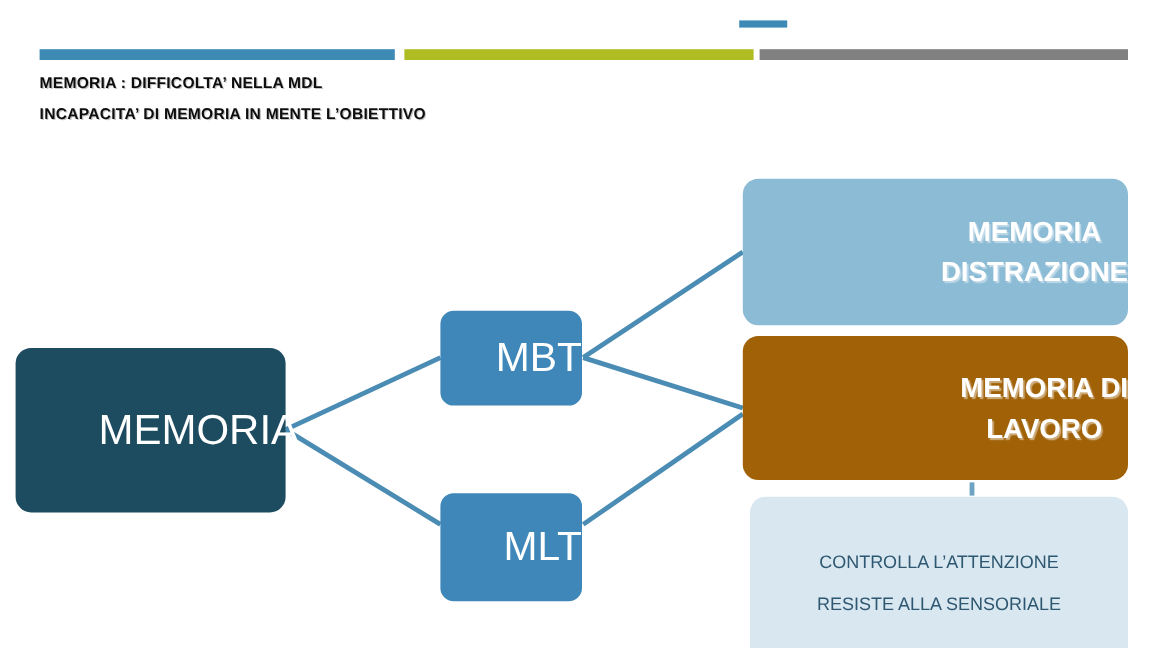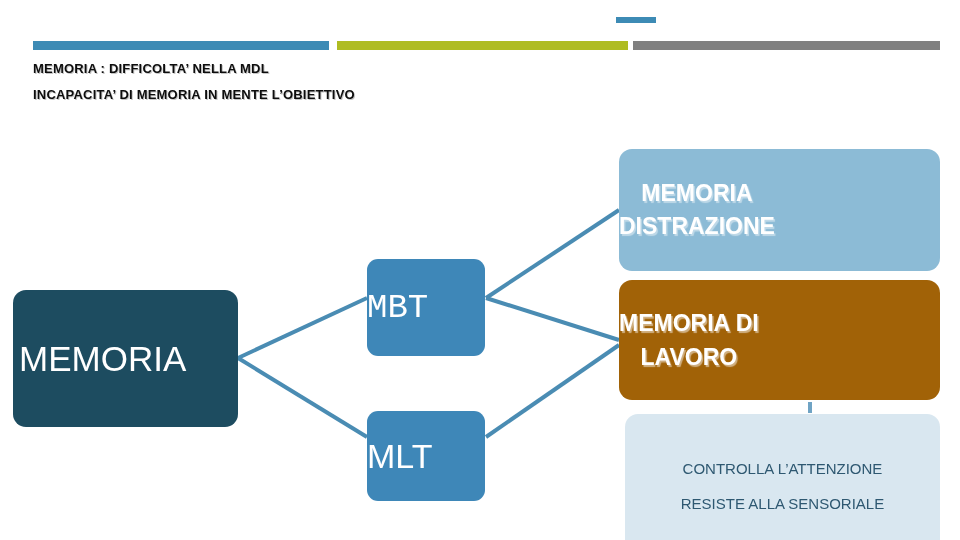--- a/index.html
+++ b/index.html
@@ -59,21 +59,21 @@
     left: 0;
     top: 0;
     width: 960px;
     height: 540px;
   }
   .node {
     position: absolute;
     box-sizing: border-box;
     display: flex;
     align-items: center;
-    justify-content: flex-start;
+    justify-content: flex-end;
     text-align: center;
     color: #ffffff;
   }
 
   .node-memoria {
     left: 13px;
     top: 290px;
     width: 225px;
     height: 137px;
     background: #1D4C60;
@@ -81,25 +81,24 @@
     font-size: 35px;
     line-height: 44px;
     padding: 0 6px;
   }
   .node-memoria .label { width: 150px; }
 
   .node-mbt {
     left: 367px;
     top: 259px;
     width: 118px;
-    height: 97px;
+    height: 79px;
     background: #3E87B8;
     border-radius: 11px;
     font-size: 34px;
-    font-family: Liberation Mono, monospace;
   }
   .node-mlt {
     left: 367px;
     top: 411px;
     width: 118px;
     height: 90px;
     background: #3E87B8;
     border-radius: 11px;
     font-size: 34px;
   }

